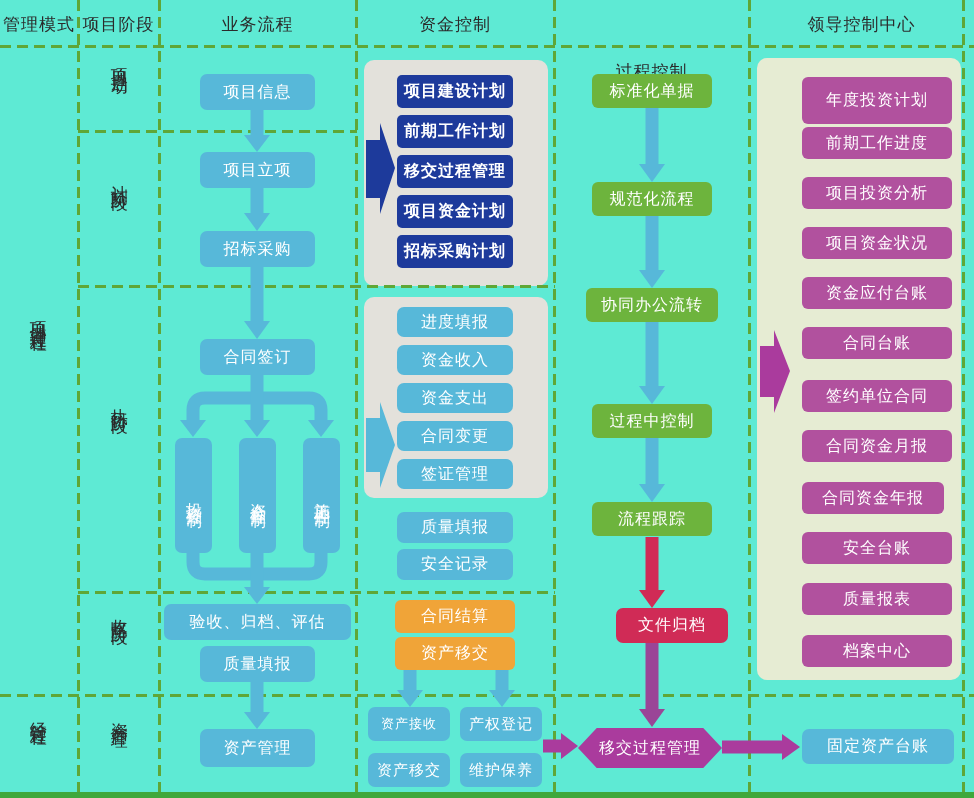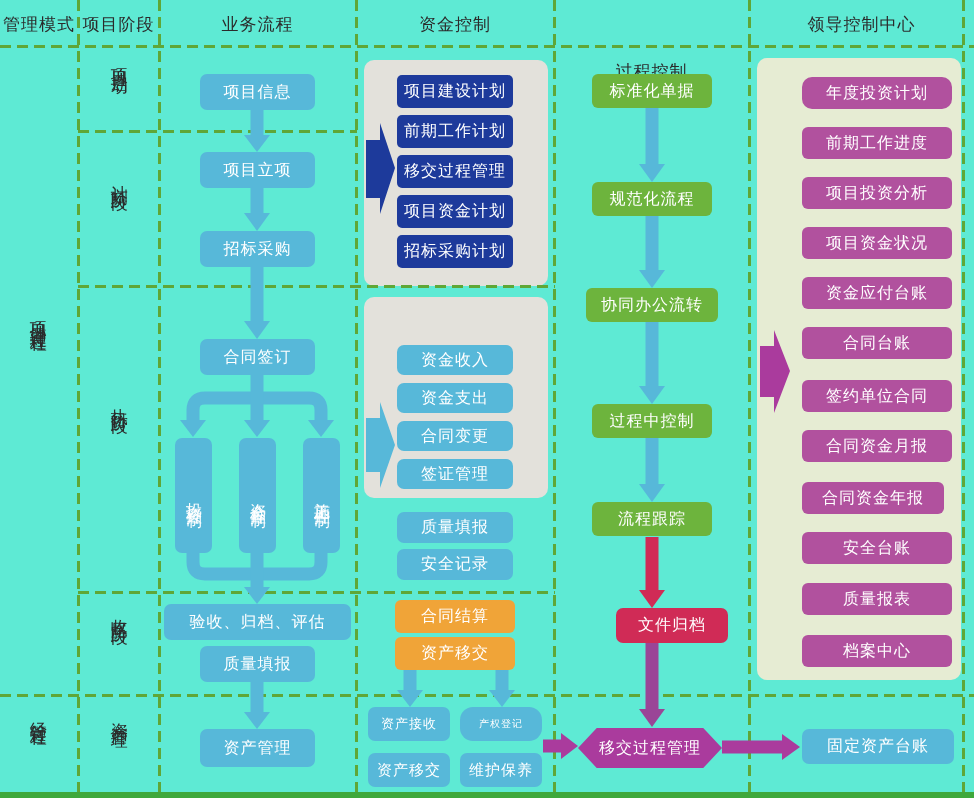--- a/index.html
+++ b/index.html
@@ -13,21 +13,21 @@
   .hline{position:absolute;height:3px;
     background:repeating-linear-gradient(90deg,#5fa737 0 11px,transparent 11px 17px);}
   .bottomline{position:absolute;left:0;bottom:0;width:974px;height:6px;background:#3fa83c;}
   .hdr{position:absolute;top:13px;text-align:center;font-size:17px;color:#2b2b2b;letter-spacing:1px;}
   .panel{position:absolute;border-radius:10px;}
   .panel.gray{background:#e3e1db;}
   .panel.green{background:#e6ecd3;}
   .box{position:absolute;display:flex;align-items:center;justify-content:center;
     color:#fff;font-size:16px;border-radius:7px;letter-spacing:1px;white-space:nowrap;}
   .blue{background:#57b8d9;}
-  .navy{background:#1d3a9b;border-radius:5px;}
+  .navy{background:#1d3a9b;border-radius:5px;font-weight:bold;}
   .greenbox{background:#6db43d;border-radius:6px;}
   .magenta{background:#b1519e;border-radius:6px;}
   .orange{background:#f0a438;border-radius:6px;}
   .red{background:#d02b56;}
   .vbox{writing-mode:vertical-rl;text-orientation:upright;letter-spacing:3px;}
   .vlabel{position:absolute;writing-mode:vertical-rl;text-orientation:upright;
     font-size:17px;color:#2b2b2b;letter-spacing:3px;line-height:1.1;}
   .hexagon{position:absolute;display:flex;align-items:center;justify-content:center;
     color:#fff;font-size:16px;letter-spacing:1px;background:#aa3b9d;
     clip-path:polygon(0 50%,13% 0,87% 0,100% 50%,87% 100%,13% 100%);}
@@ -137,44 +137,45 @@
   <div class="box blue" style="left:164px;top:604px;width:187px;height:36px;">验收、归档、评估</div>
   <div class="box blue" style="left:200px;top:646px;width:115px;height:36px;">质量填报</div>
   <div class="box blue" style="left:200px;top:729px;width:115px;height:38px;">资产管理</div>
 
   <div class="box navy" style="left:397px;top:75px;width:116px;height:33px;">项目建设计划</div>
   <div class="box navy" style="left:397px;top:115px;width:116px;height:33px;">前期工作计划</div>
   <div class="box navy" style="left:397px;top:155px;width:116px;height:33px;">移交过程管理</div>
   <div class="box navy" style="left:397px;top:195px;width:116px;height:33px;">项目资金计划</div>
   <div class="box navy" style="left:397px;top:235px;width:116px;height:33px;">招标采购计划</div>
 
+  <div class="box blue" style="left:397px;top:307px;width:116px;height:30px;">进度填报</div>
   <div class="box blue" style="left:397px;top:345px;width:116px;height:30px;">资金收入</div>
   <div class="box blue" style="left:397px;top:383px;width:116px;height:30px;">资金支出</div>
   <div class="box blue" style="left:397px;top:421px;width:116px;height:30px;">合同变更</div>
   <div class="box blue" style="left:397px;top:459px;width:116px;height:30px;">签证管理</div>
   <div class="box blue" style="left:397px;top:512px;width:116px;height:31px;">质量填报</div>
   <div class="box blue" style="left:397px;top:549px;width:116px;height:31px;">安全记录</div>
 
   <div class="box orange" style="left:395px;top:600px;width:120px;height:33px;">合同结算</div>
   <div class="box orange" style="left:395px;top:637px;width:120px;height:33px;">资产移交</div>
 
   <div class="box blue" style="left:368px;top:707px;width:82px;height:34px;font-size:13px;">资产接收</div>
-  <div class="box blue" style="left:460px;top:707px;width:82px;height:34px;font-size:10px;border-radius:13px;">产权登记</div>
+  <div class="box blue" style="left:460px;top:707px;width:82px;height:34px;font-size:15px;">产权登记</div>
   <div class="box blue" style="left:368px;top:753px;width:82px;height:34px;font-size:15px;">资产移交</div>
   <div class="box blue" style="left:460px;top:753px;width:82px;height:34px;font-size:15px;">维护保养</div>
 
   <div class="box greenbox" style="left:592px;top:74px;width:120px;height:34px;">标准化单据</div>
   <div class="box greenbox" style="left:592px;top:182px;width:120px;height:34px;">规范化流程</div>
   <div class="box greenbox" style="left:586px;top:288px;width:132px;height:34px;">协同办公流转</div>
   <div class="box greenbox" style="left:592px;top:404px;width:120px;height:34px;">过程中控制</div>
   <div class="box greenbox" style="left:592px;top:502px;width:120px;height:34px;">流程跟踪</div>
   <div class="box red" style="left:616px;top:608px;width:112px;height:35px;">文件归档</div>
   <div class="hexagon" style="left:578px;top:728px;width:144px;height:40px;">移交过程管理</div>
 
-  <div class="box magenta" style="left:802px;top:77px;width:150px;height:32px;border-radius:10px;">年度投资计划</div>
+  <div class="box magenta" style="left:802px;top:77px;width:150px;height:47px;">年度投资计划</div>
   <div class="box magenta" style="left:802px;top:127px;width:150px;height:32px;">前期工作进度</div>
   <div class="box magenta" style="left:802px;top:177px;width:150px;height:32px;">项目投资分析</div>
   <div class="box magenta" style="left:802px;top:227px;width:150px;height:32px;">项目资金状况</div>
   <div class="box magenta" style="left:802px;top:277px;width:150px;height:32px;">资金应付台账</div>
   <div class="box magenta" style="left:802px;top:327px;width:150px;height:32px;">合同台账</div>
   <div class="box magenta" style="left:802px;top:380px;width:150px;height:32px;">签约单位合同</div>
   <div class="box magenta" style="left:802px;top:430px;width:150px;height:32px;">合同资金月报</div>
   <div class="box magenta" style="left:802px;top:482px;width:142px;height:32px;">合同资金年报</div>
   <div class="box magenta" style="left:802px;top:532px;width:150px;height:32px;">安全台账</div>
   <div class="box magenta" style="left:802px;top:583px;width:150px;height:32px;">质量报表</div>

